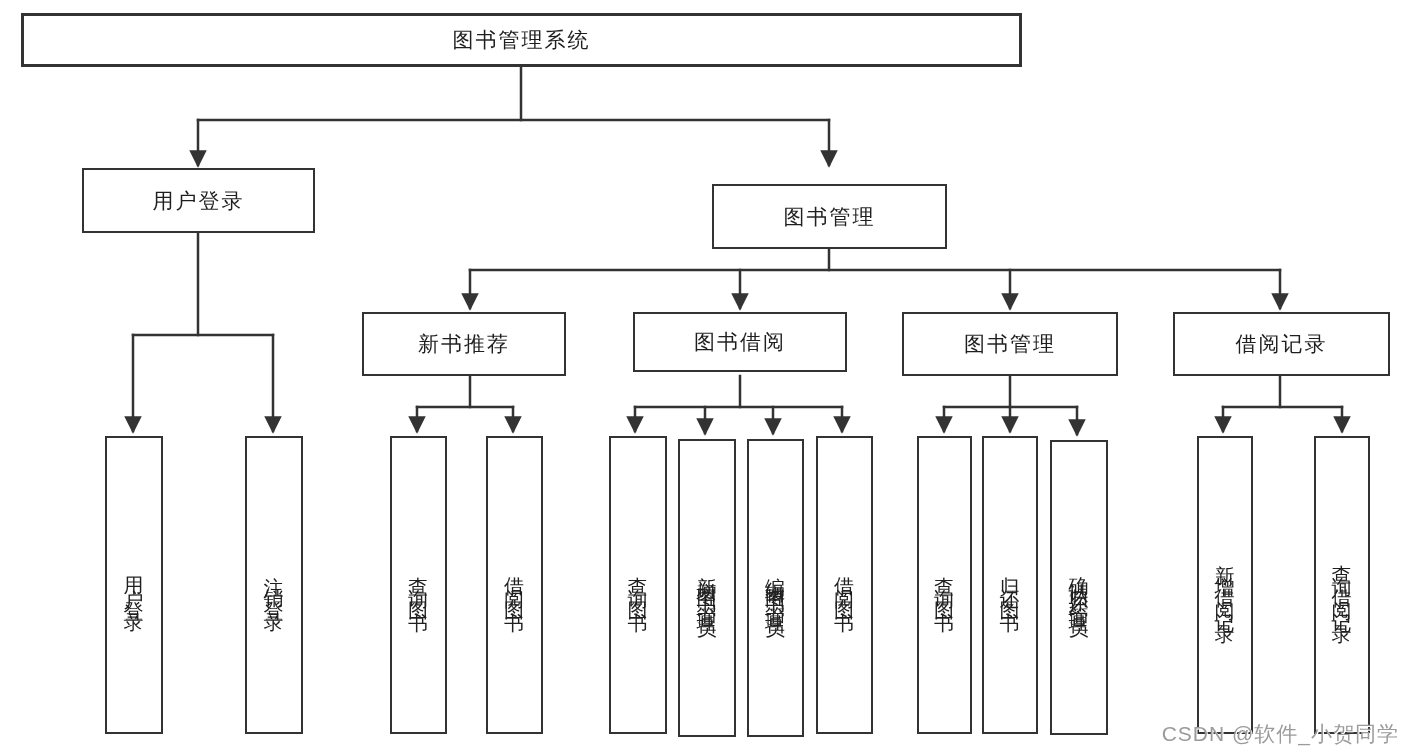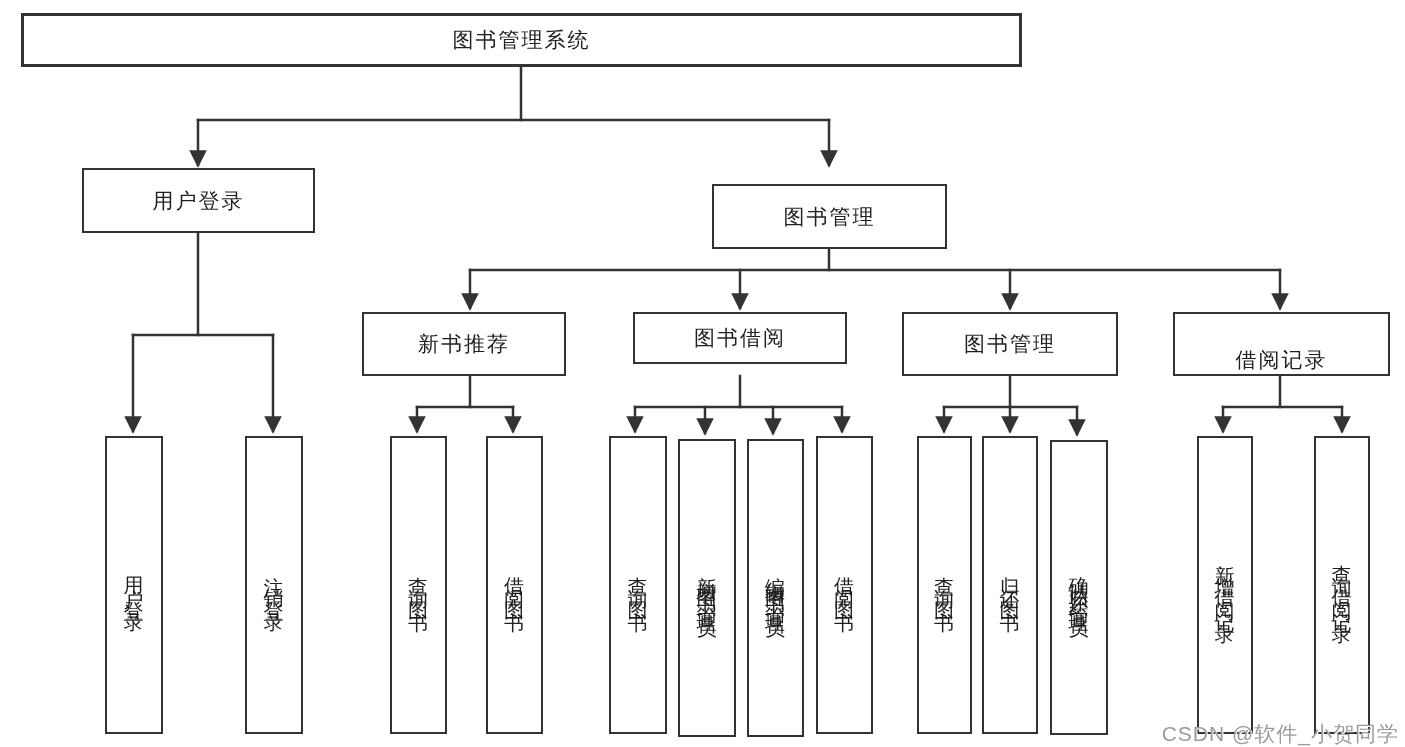--- a/index.html
+++ b/index.html
@@ -87,27 +87,27 @@
   <div class="node h" style="left:82px; top:168px; width:233px; height:65px;">
     <span>用户登录</span>
   </div>
   <div class="node h" style="left:712px; top:184px; width:235px; height:65px;">
     <span>图书管理</span>
   </div>
 
   <div class="node h" style="left:362px; top:312px; width:204px; height:64px;">
     <span>新书推荐</span>
   </div>
-  <div class="node h" style="left:633px; top:312px; width:214px; height:52px;">
+  <div class="node h" style="left:633px; top:312px; width:214px; height:60px;">
     <span>图书借阅</span>
   </div>
   <div class="node h" style="left:902px; top:312px; width:216px; height:64px;">
     <span>图书管理</span>
   </div>
-  <div class="node h" style="left:1173px; top:312px; width:217px; height:64px;align-items:flex-end;">
+  <div class="node h" style="left:1173px; top:312px; width:217px; height:64px;">
     <span>借阅记录</span>
   </div>
 
   <div class="node v" style="left:105px; top:436px; width:58px; height:298px;">
     <span>用户登录</span>
   </div>
   <div class="node v" style="left:245px; top:436px; width:58px; height:298px;">
     <span>注销登录</span>
   </div>
 

